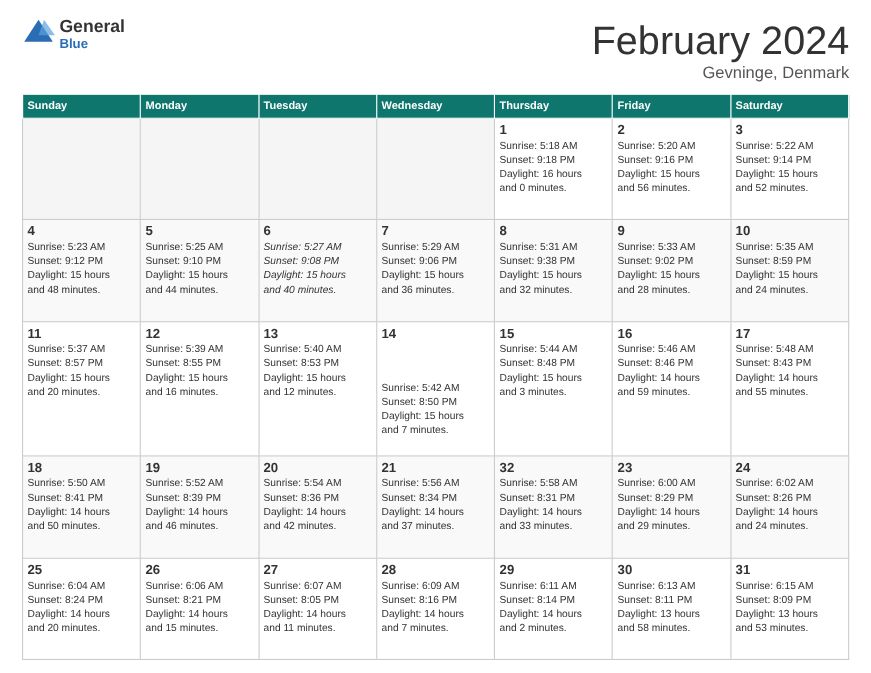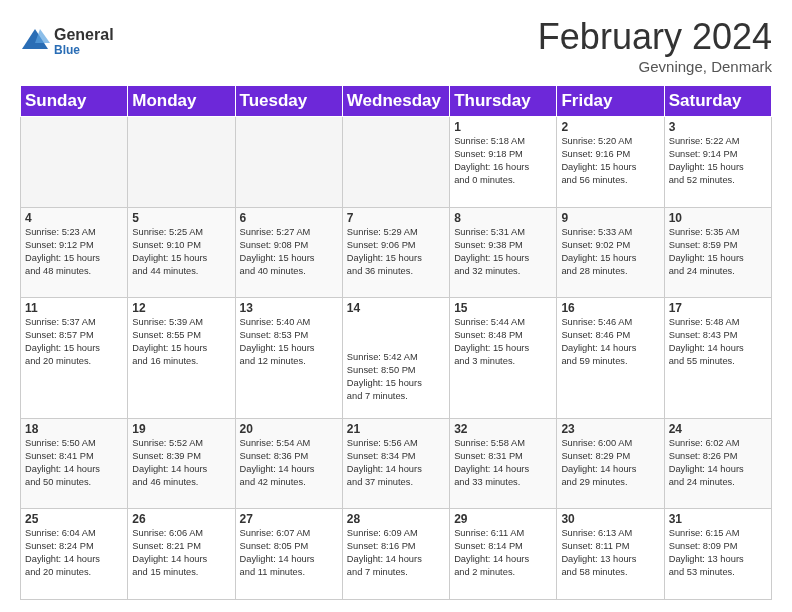--- a/index.html
+++ b/index.html
@@ -18,23 +18,22 @@
       flex-direction: column;
     }
     .header {
       display: flex;
       justify-content: space-between;
       align-items: flex-start;
       margin-bottom: 10px;
     }
     .logo {
       display: flex;
-      align-items: center;
+      align-items: flex-start;
       gap: 4px;
-      margin-top: 10px;
     }
     .logo-text {
       display: flex;
       flex-direction: column;
       line-height: 1.1;
     }
     .logo-general {
       font-size: 16px;
       font-weight: bold;
       color: #333;
@@ -60,23 +59,23 @@
       font-size: 15px;
       color: #555;
     }
     .calendar-table {
       width: 100%;
       border-collapse: collapse;
       flex: 1;
       table-layout: fixed;
     }
     .calendar-table th {
-      background: #6d28d9;
+      background: #0f766e;
       color: #fff;
-      font-size: 17px;
+      font-size: 10px;
       font-weight: bold;
       padding: 5px 4px;
       text-align: left;
       border: 1px solid #fff;
     }
     .calendar-table td {
       border: 1px solid #ccc;
       vertical-align: top;
       padding: 3px 4px;
       font-size: 9.5px;
@@ -173,21 +172,21 @@
           </td>
           <td>
             <span class="day-number">5</span>
             <div class="day-info" style="white-space: pre-line;">Sunrise: 5:25 AM
 Sunset: 9:10 PM
 Daylight: 15 hours
 and 44 minutes.</div>
           </td>
           <td>
             <span class="day-number">6</span>
-            <div class="day-info" style="white-space: pre-line;">Sunrise: 5:27 AM
+            <div class="day-info" style="white-space: pre-line; font-style: italic;">Sunrise: 5:27 AM
 Sunset: 9:08 PM
 Daylight: 15 hours
 and 40 minutes.</div>
           </td>
           <td>
             <span class="day-number">7</span>
             <div class="day-info" style="white-space: pre-line;">Sunrise: 5:29 AM
 Sunset: 9:06 PM
 Daylight: 15 hours
 and 36 minutes.</div>

